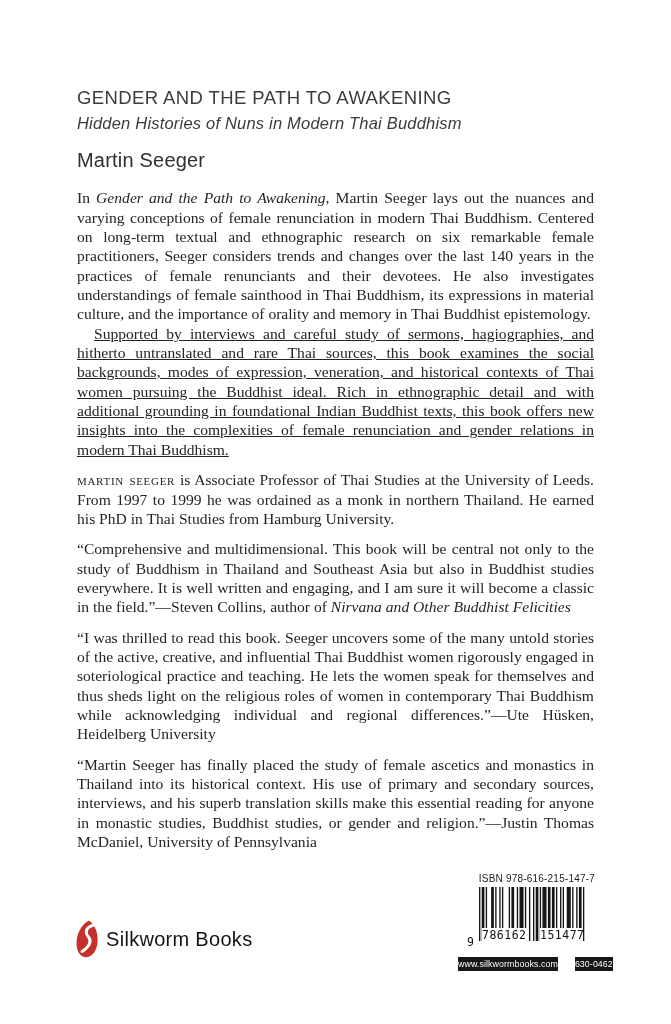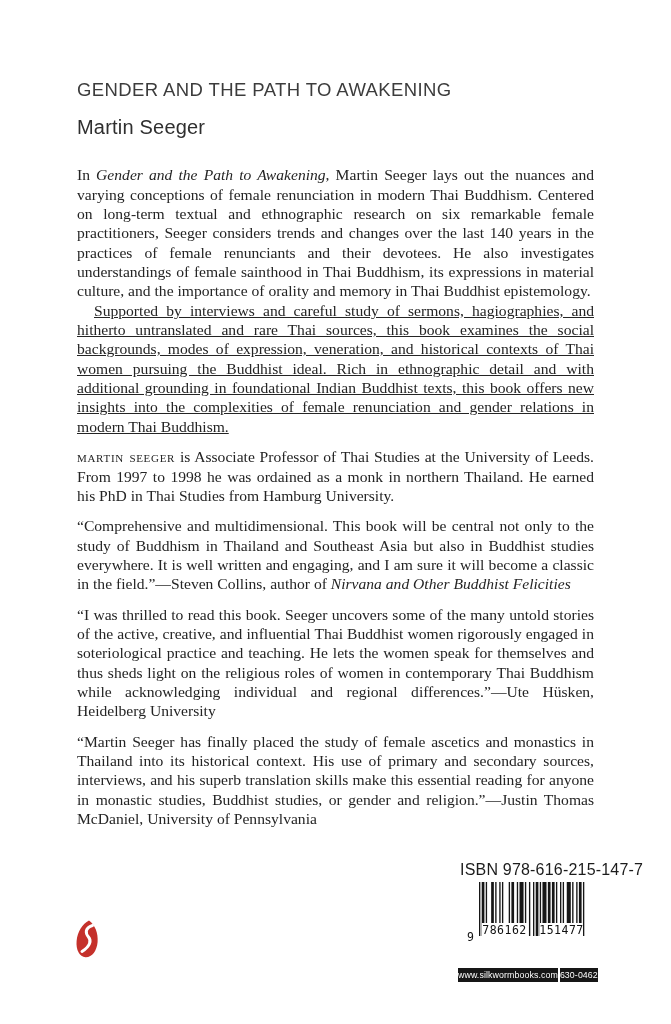--- a/index.html
+++ b/index.html
@@ -1,75 +1,75 @@
 <!DOCTYPE html>
 <html><head>
 <meta charset="utf-8">
 <style>
   html,body{margin:0;padding:0;}
   body{
     width:671px;height:1024px;background:#ffffff;position:relative;
     font-family:"Liberation Sans", sans-serif;overflow:hidden;
   }
   .content{
-    position:absolute;left:77px;top:80px;width:517px;color:#242424;
+    position:absolute;left:77px;top:88px;width:517px;color:#242424;
   }
   .book-title{
     margin:0;font-size:18.5px;font-weight:400;letter-spacing:0.4px;
     color:#3c3c3c;line-height:1.1;
   }
   .book-subtitle{
     margin:6px 0 0 0;font-size:16.5px;font-style:italic;color:#3c3c3c;
     letter-spacing:0.2px;
   }
   .book-author{
     margin:16px 0 0 0;font-size:20px;color:#2f2f2f;letter-spacing:0.2px;
   }
   .body-copy{
     font-family:"Liberation Serif", serif;
     font-size:15.6px;line-height:19.35px;text-align:justify;
     margin:0;color:#242424;
   }
-  .first-para{margin-top:26px;}
+  .first-para{margin-top:16px;}
   .indented{text-indent:17px;text-decoration:underline;}
   .spaced{margin-top:11px;}
   .seg-n{font-style:normal;}
   .seg-i{font-style:italic;}
   .seg-sc{font-variant:small-caps;letter-spacing:0.7px;}
 
   
   .isbn-area{
     position:absolute;left:458px;top:857px;width:137px;
   }
   .isbn-label{
-    font-size:16px;color:#1c1c1c;text-align:left;letter-spacing:0.2px;
-    margin:4px 0 3px 2px;white-space:nowrap;
+    font-size:10px;color:#1c1c1c;text-align:right;letter-spacing:0.2px;
+    margin:16px 0 3px 2px;white-space:nowrap;
   }
   .barcode{
     position:relative;width:120px;height:62px;margin-left:9px;
   }
   .bars-wrap{
     position:absolute;left:12px;top:0;width:108px;height:54px;
   }
   .bars-wrap svg{position:absolute;left:0;top:0;}
   .digit-cover{
     position:absolute;bottom:0;height:13px;background:#ffffff;
-    display:flex;align-items:flex-end;justify-content:center;
+    display:flex;align-items:flex-end;
   }
   .cover-left{left:3px;width:45px;}
   .cover-right{right:4px;width:43px;}
   .barcode-digit{
     font-family:"DejaVu Sans Mono", monospace;font-size:11.5px;
     line-height:12px;color:#111;letter-spacing:0.5px;white-space:nowrap;
   }
   .lead-digit{
     position:absolute;left:0;bottom:0;height:13px;
   }
   .strip-row{
-    display:flex;gap:2px;margin-top:24px;width:137px;
+    display:flex;gap:17px;margin-top:8px;width:137px;
   }
   .strip-cell{
     background:#161616;color:#ffffff;text-align:center;
     font-size:8.8px;line-height:14px;height:14px;white-space:nowrap;
     letter-spacing:0.1px;
   }
   .strip-url{flex:1;}
   .strip-code{width:44px;}
 
   
@@ -80,25 +80,26 @@
   .pub-name{
     margin-left:7px;font-size:20px;color:#141414;letter-spacing:0.3px;
     font-family:"Liberation Sans", sans-serif;
   }
 </style>
 </head>
 <body>
 
 <div class="content">
   <h1 class="book-title">GENDER AND THE PATH TO AWAKENING</h1>
+  <div class="book-subtitle">Hidden Histories of Nuns in Modern Thai Buddhism</div>
   <div class="book-author">Martin Seeger</div>
 
   <p class="body-copy first-para"><span class="seg-n">In </span><span class="seg-i">Gender and the Path to Awakening</span><span class="seg-n">, Martin Seeger lays out the nuances and varying conceptions of female renunciation in modern Thai Buddhism. Centered on long-term textual and ethnographic research on six remarkable female practitioners, Seeger considers trends and changes over the last 140 years in the practices of female renunciants and their devotees. He also investigates understandings of female sainthood in Thai Buddhism, its expressions in material culture, and the importance of orality and memory in Thai Buddhist epistemology.</span></p>
   <p class="body-copy indented"><span class="seg-n">Supported by interviews and careful study of sermons, hagiographies, and hitherto untranslated and rare Thai sources, this book examines the social backgrounds, modes of expression, veneration, and historical contexts of Thai women pursuing the Buddhist ideal. Rich in ethnographic detail and with additional grounding in foundational Indian Buddhist texts, this book offers new insights into the complexities of female renunciation and gender relations in modern Thai Buddhism.</span></p>
-  <p class="body-copy spaced"><span class="seg-sc">martin seeger</span><span class="seg-n"> is Associate Professor of Thai Studies at the University of Leeds. From 1997 to 1998 he was ordained as a monk in northern Thailand. He earned his PhD in Thai Studies from Hamburg University.</span></p>
+  <p class="body-copy spaced"><span class="seg-sc">martin seeger</span><span class="seg-n"> is Associate Professor of Thai Studies at the University of Leeds. From 1997 to 1999 he was ordained as a monk in northern Thailand. He earned his PhD in Thai Studies from Hamburg University.</span></p>
   <p class="body-copy spaced"><span class="seg-n">“Comprehensive and multidimensional. This book will be central not only to the study of Buddhism in Thailand and Southeast Asia but also in Buddhist studies everywhere. It is well written and engaging, and I am sure it will become a classic in the field.”—Steven Collins, author of </span><span class="seg-i">Nirvana and Other Buddhist Felicities</span></p>
   <p class="body-copy spaced"><span class="seg-n">“I was thrilled to read this book. Seeger uncovers some of the many untold stories of the active, creative, and influential Thai Buddhist women rigorously engaged in soteriological practice and teaching. He lets the women speak for themselves and thus sheds light on the religious roles of women in contemporary Thai Buddhism while acknowledging individual and regional differences.”—Ute Hüsken, Heidelberg University</span></p>
   <p class="body-copy spaced"><span class="seg-n">“Martin Seeger has finally placed the study of female ascetics and monastics in Thailand into its historical context. His use of primary and secondary sources, interviews, and his superb translation skills make this essential reading for anyone in monastic studies, Buddhist studies, or gender and religion.”—Justin Thomas McDaniel, University of Pennsylvania</span></p>
 </div>
 
 <div class="isbn-area">
   <div class="isbn-label">ISBN 978-616-215-147-7</div>
   <div class="barcode">
     <div class="barcode-digit lead-digit">9</div>
     <div class="bars-wrap">
@@ -143,13 +144,14 @@
     <div class="strip-cell strip-url">www.silkwormbooks.com</div>
     <div class="strip-cell strip-code">630-0462</div>
   </div>
 </div>
 
 <div class="publisher">
   <svg class="pub-logo" viewBox="0 0 24 38" xmlns="http://www.w3.org/2000/svg">
     <path id="cocoon-shape" d="M14 0.5 C20 5 23.4 13 22.6 22 C21.8 31 17 37.5 10.5 37.2 C4.5 36.8 0.8 30 1.6 21 C2.5 11.5 7.5 4 14 0.5 Z" fill="#c5312b"></path>
     <path d="M17.5 5.5 C9.5 8 10.5 13.5 13.5 17 C16.5 20.5 15.5 26 7 31.5" fill="none" stroke="#ffffff" stroke-width="3" stroke-linecap="round"></path>
   </svg>
+  <span class="pub-name">Silkworm Books</span>
 </div>
 
 </body></html>

